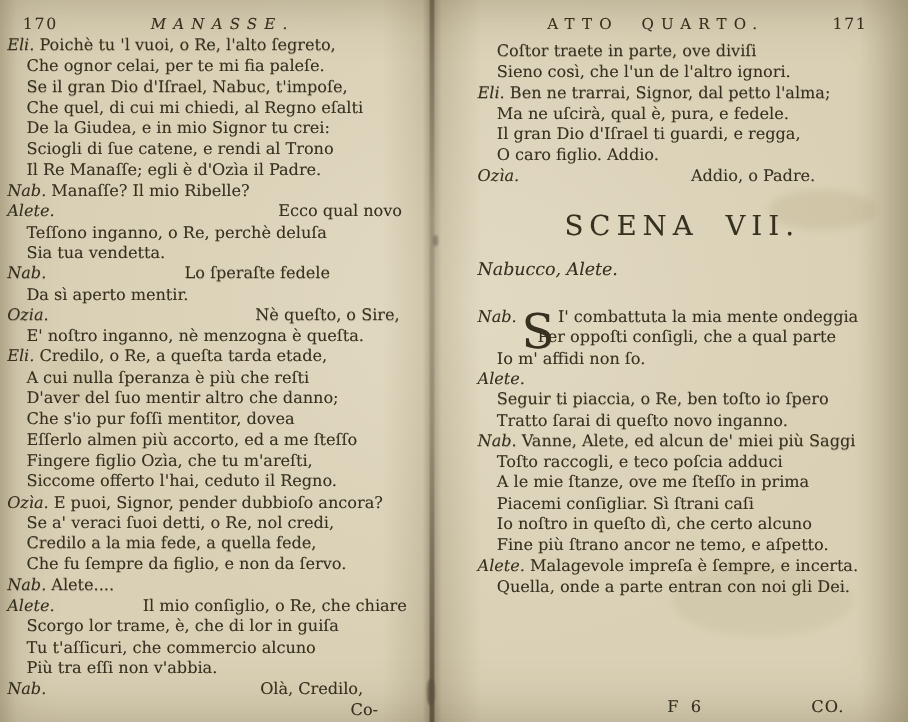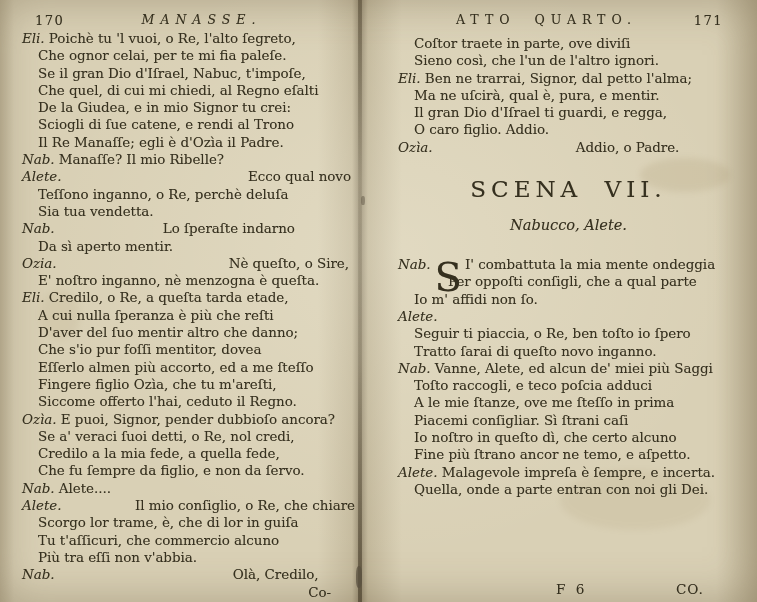--- a/index.html
+++ b/index.html
@@ -34,21 +34,21 @@
     filter:blur(.6px);}
   .crease-mark{position:absolute;background:#5a5140;border-radius:40%;filter:blur(.7px);}
   .mark-bottom{left:356px;top:566px;width:6px;height:22px;opacity:.75;}
   .mark-top{left:361px;top:196px;width:4px;height:9px;opacity:.45;}
   .stain{position:absolute;border-radius:50%;filter:blur(3px);opacity:.12;background:#8a7445;}
   .stain.s1{left:640px;top:158px;width:90px;height:34px;}
   .stain.s2{left:560px;top:470px;width:150px;height:60px;opacity:.08;}
   .stain.s3{left:40px;top:290px;width:40px;height:50px;opacity:.07;}
 
   .page{position:absolute;top:12px;}
-  .page-left{left:22px;width:333px;}
+  .page-left{left:6px;width:333px;}
   .page-right{left:398px;width:341px;}
 
   .pg-header{position:relative;height:18px;font-size:13px;}
   .pagenum{position:absolute;top:1px;letter-spacing:1.5px;font-size:13px;}
   .page-left .pagenum{left:13px;}
   .page-right .pagenum{right:16px;}
   .running{text-align:center;letter-spacing:6px;word-spacing:9px;font-size:12.5px;white-space:pre;}
   .page-left .running{padding-left:26px;font-style:italic;}
   .page-right .running{padding-right:44px;}
 
@@ -56,21 +56,21 @@
   .line{display:flex;align-items:center;height:17.3px;line-height:17.3px;
         white-space:pre;font-size:13.4px;}
   .line.ind{padding-left:16px;}
   .speaker{font-style:italic;}
   .txt{}
   .wsp{display:inline-block;height:1px;}
   .dropcap{font-size:40px;line-height:17.3px;position:relative;top:13px;margin:0 3px 0 1px;}
 
   .scene-heading{text-align:center;font-size:23px;letter-spacing:5px;word-spacing:10px;
                  margin-top:20px;height:26px;line-height:26px;white-space:pre;}
-  .scene-chars{text-align:center;font-style:italic;font-size:14.5px;
+  .scene-chars{font-style:italic;font-size:14.5px;
                margin-top:14px;margin-bottom:22px;height:18px;line-height:18px;}
   .right-lines-top{margin-top:5px;}
 
   .sig-row{position:absolute;top:569px;left:0;right:0;height:18px;font-size:13.5px;}
   .sig{position:absolute;left:158px;letter-spacing:3px;}
   .catchword-r{position:absolute;left:278px;letter-spacing:1px;}
 </style>
 </head>
 <body>
 
@@ -93,21 +93,21 @@
         <div class="line ind"><span class="txt">Che ognor celai, per te mi fia paleſe.</span></div>
         <div class="line ind"><span class="txt">Se il gran Dio d'Iſrael, Nabuc, t'impoſe,</span></div>
         <div class="line ind"><span class="txt">Che quel, di cui mi chiedi, al Regno eſalti</span></div>
         <div class="line ind"><span class="txt">De la Giudea, e in mio Signor tu crei:</span></div>
         <div class="line ind"><span class="txt">Sciogli di ſue catene, e rendi al Trono</span></div>
         <div class="line ind"><span class="txt">Il Re Manaſſe; egli è d'Ozìa il Padre.</span></div>
         <div class="line"><span class="speaker">Nab.</span><span class="txt"> Manaſſe? Il mio Ribelle?</span></div>
         <div class="line"><span class="speaker">Alete.</span><span class="gap" style="flex-grow: 1;"></span><span class="txt">Ecco qual novo</span><span class="wsp" style="width: 4px;"></span></div>
         <div class="line ind"><span class="txt">Teſſono inganno, o Re, perchè deluſa</span></div>
         <div class="line ind"><span class="txt">Sia tua vendetta.</span></div>
-        <div class="line"><span class="speaker">Nab.</span><span class="gap" style="flex-grow: 1.8;"></span><span class="txt">Lo ſperaſte indarno</span><span class="gap" style="flex-grow: 1;"></span></div>
+        <div class="line"><span class="speaker">Nab.</span><span class="gap" style="flex-grow: 1.8;"></span><span class="txt">Lo ſperaſte fedele</span><span class="gap" style="flex-grow: 1;"></span></div>
         <div class="line ind"><span class="txt">Da sì aperto mentir.</span></div>
         <div class="line"><span class="speaker">Ozia.</span><span class="gap" style="flex-grow: 1;"></span><span class="txt">Nè queſto, o Sire,</span><span class="wsp" style="width: 6px;"></span></div>
         <div class="line ind"><span class="txt">E' noſtro inganno, nè menzogna è queſta.</span></div>
         <div class="line"><span class="speaker">Eli.</span><span class="txt"> Credilo, o Re, a queſta tarda etade,</span></div>
         <div class="line ind"><span class="txt">A cui nulla ſperanza è più che reſti</span></div>
         <div class="line ind"><span class="txt">D'aver del ſuo mentir altro che danno;</span></div>
         <div class="line ind"><span class="txt">Che s'io pur foſſi mentitor, dovea</span></div>
         <div class="line ind"><span class="txt">Eſſerlo almen più accorto, ed a me ſteſſo</span></div>
         <div class="line ind"><span class="txt">Fingere figlio Ozìa, che tu m'areſti,</span></div>
         <div class="line ind"><span class="txt">Siccome offerto l'hai, ceduto il Regno.</span></div>
@@ -127,21 +127,21 @@
 
   <div class="page page-right">
     <div class="pg-header">
       <div class="running">ATTO QUARTO.</div>
       <span class="pagenum">171</span>
     </div>
     <div class="lines right-lines-top">
         <div class="line ind"><span class="txt">Coſtor traete in parte, ove diviſi</span></div>
         <div class="line ind"><span class="txt">Sieno così, che l'un de l'altro ignori.</span></div>
         <div class="line"><span class="speaker">Eli.</span><span class="txt"> Ben ne trarrai, Signor, dal petto l'alma;</span></div>
-        <div class="line ind"><span class="txt">Ma ne uſcirà, qual è, pura, e mentir.</span></div>
+        <div class="line ind"><span class="txt">Ma ne uſcirà, qual è, pura, e fedele.</span></div>
         <div class="line ind"><span class="txt">Il gran Dio d'Iſrael ti guardi, e regga,</span></div>
         <div class="line ind"><span class="txt">O caro figlio. Addio.</span></div>
         <div class="line"><span class="speaker">Ozìa.</span><span class="gap" style="flex-grow: 2.4;"></span><span class="txt">Addio, o Padre.</span><span class="gap" style="flex-grow: 1;"></span></div>
       </div>
     <div class="scene-heading">SCENA VII.</div>
     <div class="scene-chars">Nabucco, Alete.</div>
     <div class="lines">
         <div class="line"><span class="speaker">Nab.</span><span class="wsp" style="width: 3px;"></span><span class="dropcap">S</span><span class="txt">I' combattuta la mia mente ondeggia</span></div>
         <div class="line"><span class="wsp" style="width: 50px;"></span><span class="txt">Per oppoſti conſigli, che a qual parte</span></div>
         <div class="line ind"><span class="txt">Io m' affidi non ſo.</span></div>

